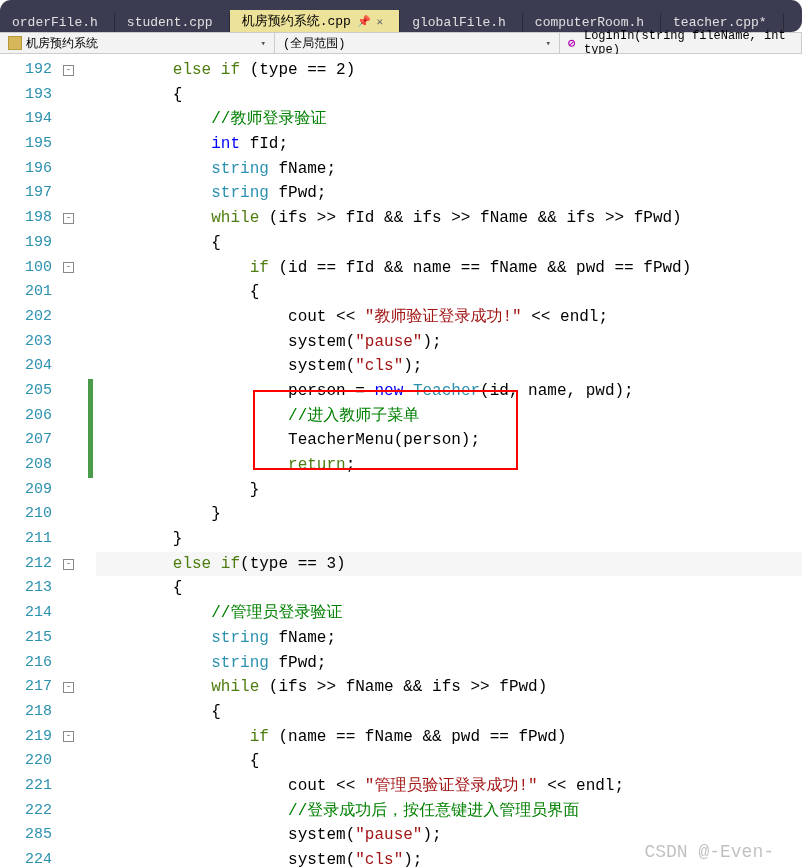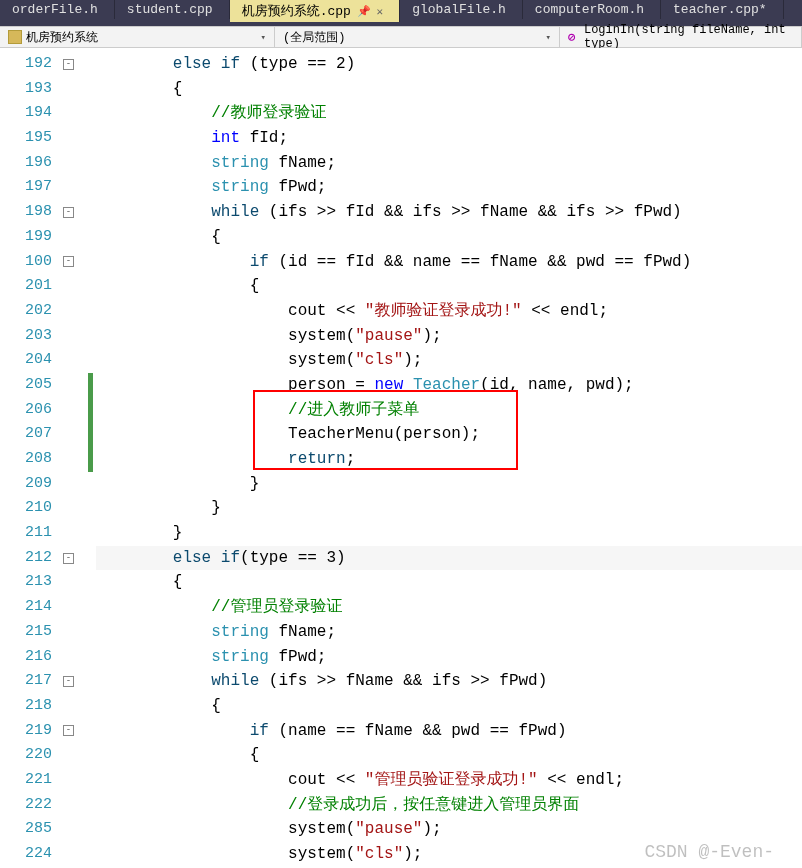--- a/index.html
+++ b/index.html
@@ -1,18 +1,18 @@
 <!DOCTYPE html>
 <html><head>
 <meta charset="utf-8">
 <style>
   * { box-sizing: border-box; margin: 0; padding: 0; }
   body { font-family: Consolas, 'Courier New', monospace; font-size: 15px; background: #fff; width: 802px; overflow: hidden; }
 
-  .tab-bar { display: flex; background: #3b3b52; height: 26px; align-items: flex-start; }
+  .tab-bar { display: flex; background: #3b3b52; height: 32px; align-items: flex-end; border-radius: 11px; }
   .tab { padding: 2px 16px 2px 12px; color: #e0e0e0; font-size: 13px; background: #3b3b52; border-right: 1px solid #2a2a3a; display: flex; align-items: center; cursor: pointer; white-space: nowrap; }
   .tab.active { background: #ede29a; color: #000; }
   .tab .pin { margin-left: 6px; font-size: 11px; }
   .tab .close { margin-left: 6px; font-size: 11px; color: #666; }
 
   .context-bar { display: flex; background: #f3f3f3; border-top: 1px solid #ccc; border-bottom: 1px solid #ccc; height: 22px; font-size: 12px; align-items: center; }
   .ctx-seg { padding: 0 8px; height: 100%; display: flex; align-items: center; gap: 4px; border-right: 1px solid #ccc; }
   .ctx-seg.file { flex: 0 0 275px; }
   .ctx-seg.scope { flex: 0 0 285px; }
   .ctx-seg.fn { flex: 1; }
@@ -27,21 +27,21 @@
   .code-area { flex: 1; background: #fff; position: relative; overflow: hidden; }
   .topgap { height: 4px; }
 
   .row { height: 24.7px; display: flex; align-items: center; }
   .ln { height: 24.7px; line-height: 24.7px; }
   .fold-box { width: 11px; height: 11px; border: 1px solid #888; font-size: 9px; line-height: 9px; text-align: center; color: #555; display: inline-block; margin-left: 3px; }
 
   .mark-bar { position: absolute; left: 0; width: 5px; background: #4a9b4a; }
 
   pre { margin: 0; font-family: Consolas, 'Courier New', monospace; font-size: 16px; line-height: 24.7px; white-space: pre; }
-  .kw { color: #0c4a6e; }
+  .kw { color: #4d7c0f; }
   .ty { color: #0000ff; }
   .co { color: #008000; }
   .st { color: #a31515; }
   .cl { color: #2b91af; }
   .nw { color: #0000ff; }
 
   .red-box { position: absolute; border: 2px solid #ff0000; pointer-events: none; }
 
   .hl-row { background: #f6f6f6; }
 

